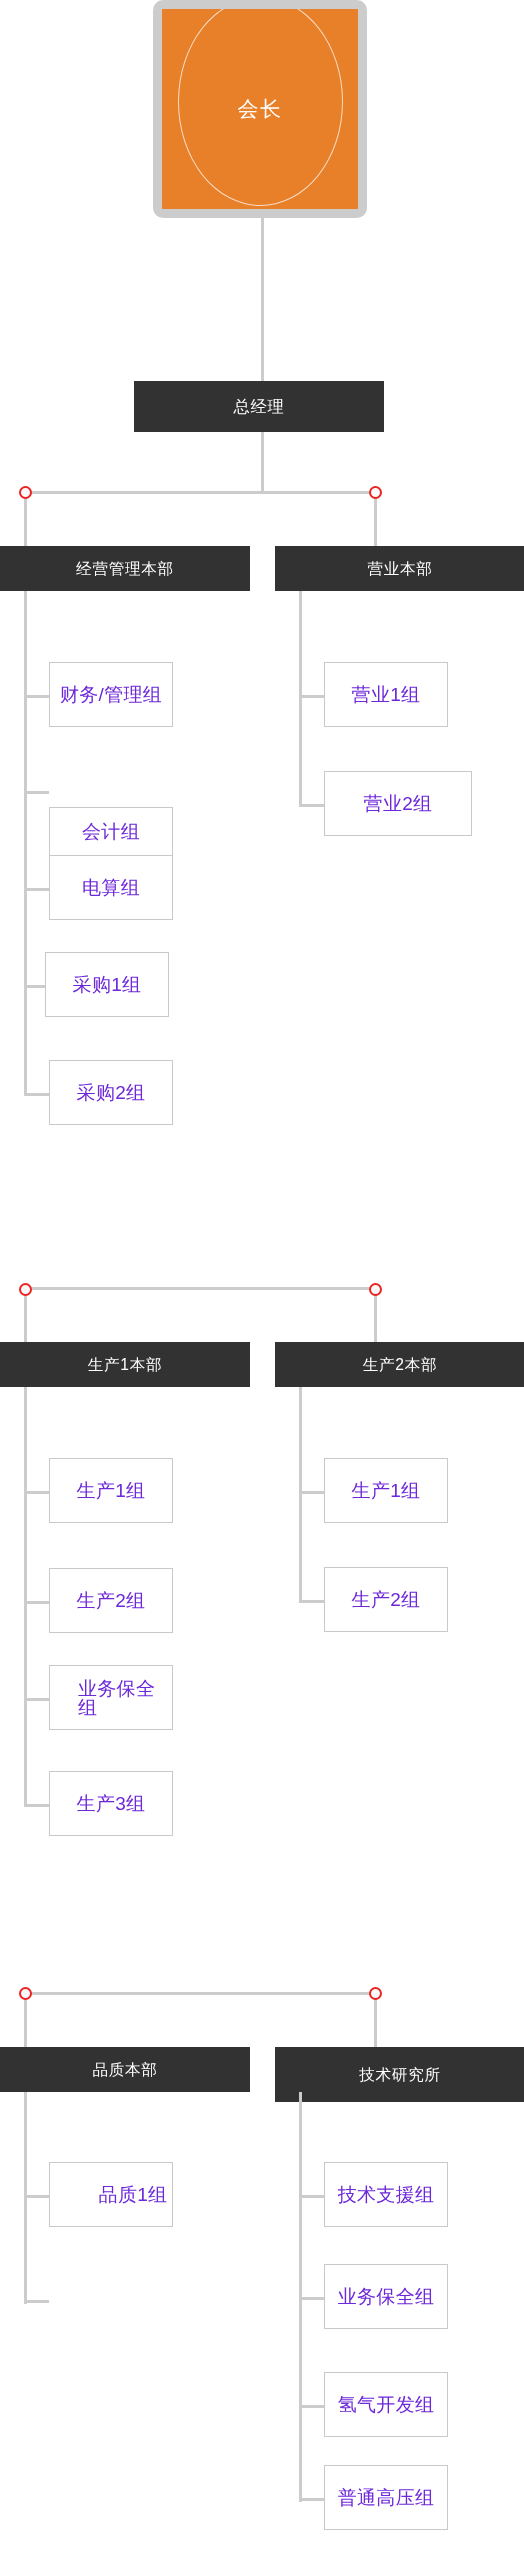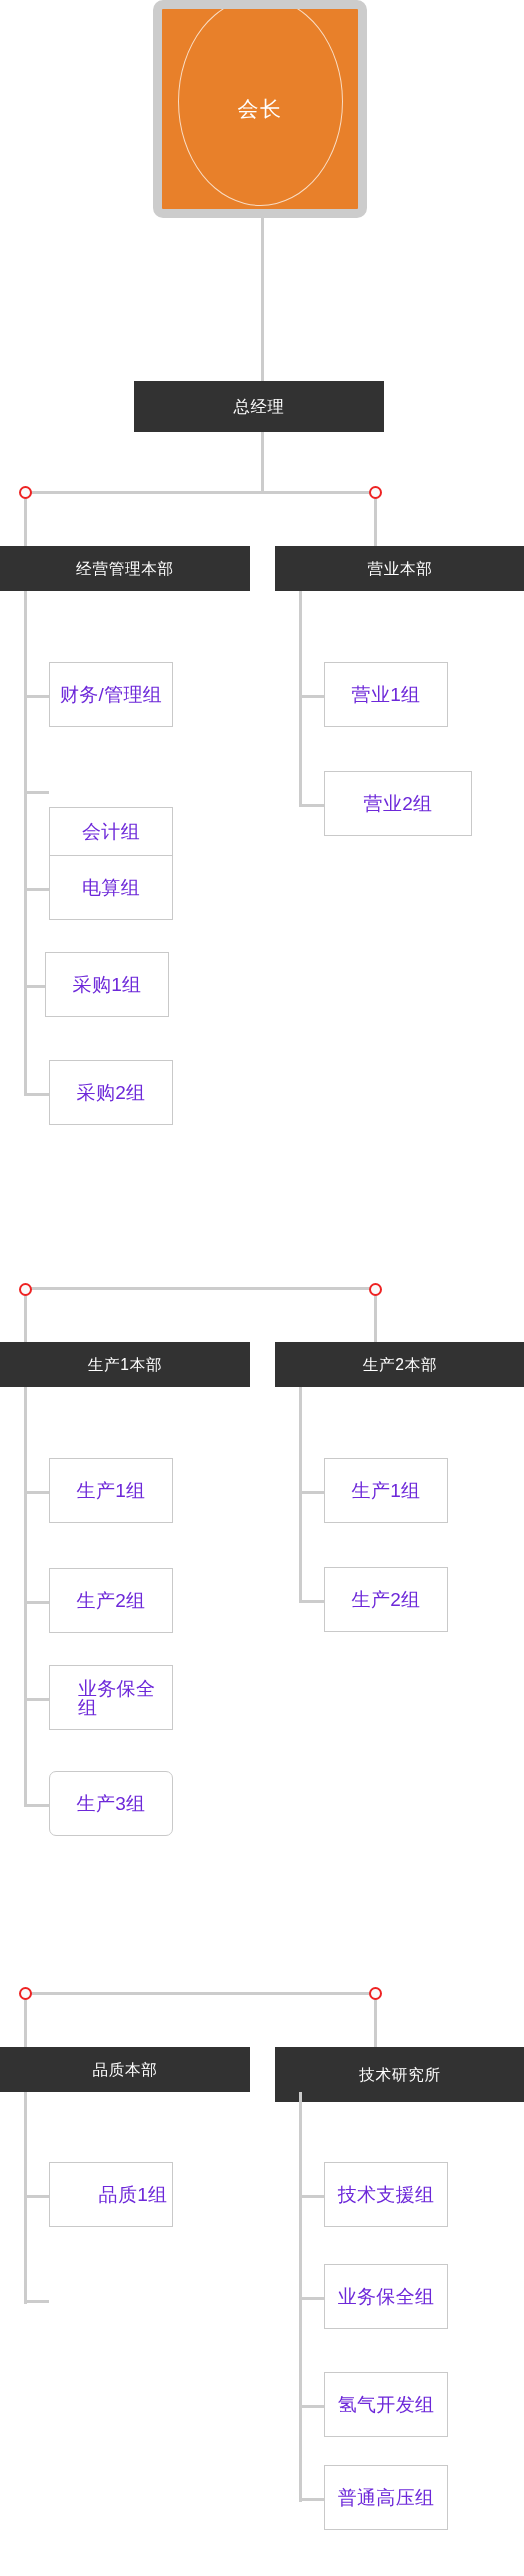--- a/index.html
+++ b/index.html
@@ -182,21 +182,21 @@
 
   <div class="leaf-node" style="left:49px;top:1458px;width:124px;height:65px;">
     <span class="lbl">生产1组</span>
   </div>
   <div class="leaf-node" style="left:49px;top:1568px;width:124px;height:65px;">
     <span class="lbl">生产2组</span>
   </div>
   <div class="leaf-node" style="left:49px;top:1665px;width:124px;height:65px;padding-left:28px;">
     <span class="lbl">业务保全组</span>
   </div>
-  <div class="leaf-node" style="left:49px;top:1771px;width:124px;height:65px;border-radius:7px;">
+  <div class="leaf-node" style="left:49px;top:1771px;width:124px;height:65px;">
     <span class="lbl">生产3组</span>
   </div>
 
   <div class="vline" style="left:299px;top:1387px;width:3.4px;height:216px;"></div>
   <div class="hline" style="left:299px;top:1491px;width:25px;height:3.4px;"></div>
   <div class="hline" style="left:299px;top:1600px;width:25px;height:3.4px;"></div>
 
   <div class="leaf-node" style="left:324px;top:1458px;width:124px;height:65px;">
     <span class="lbl">生产1组</span>
   </div>

